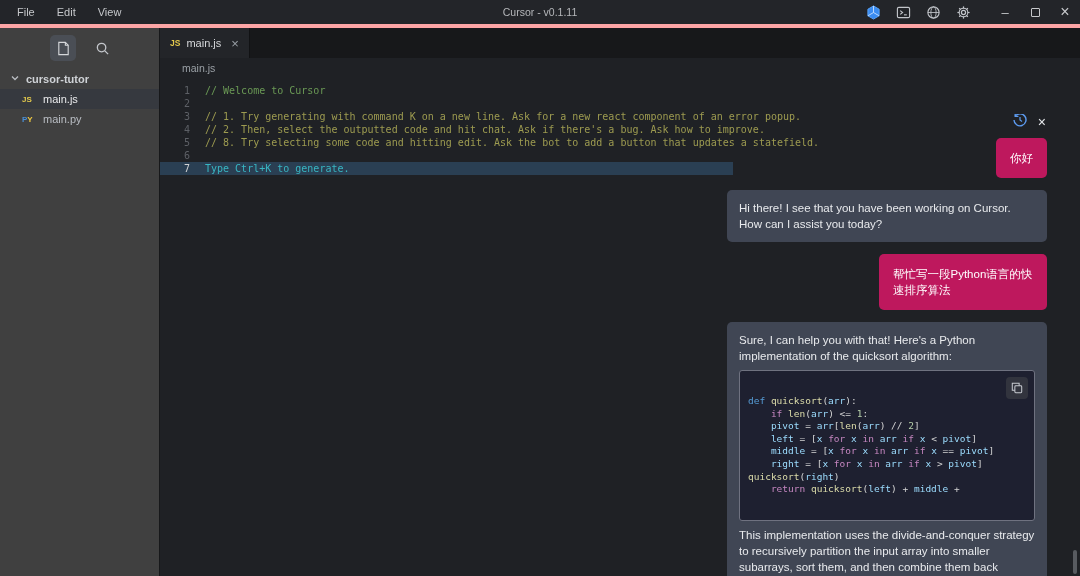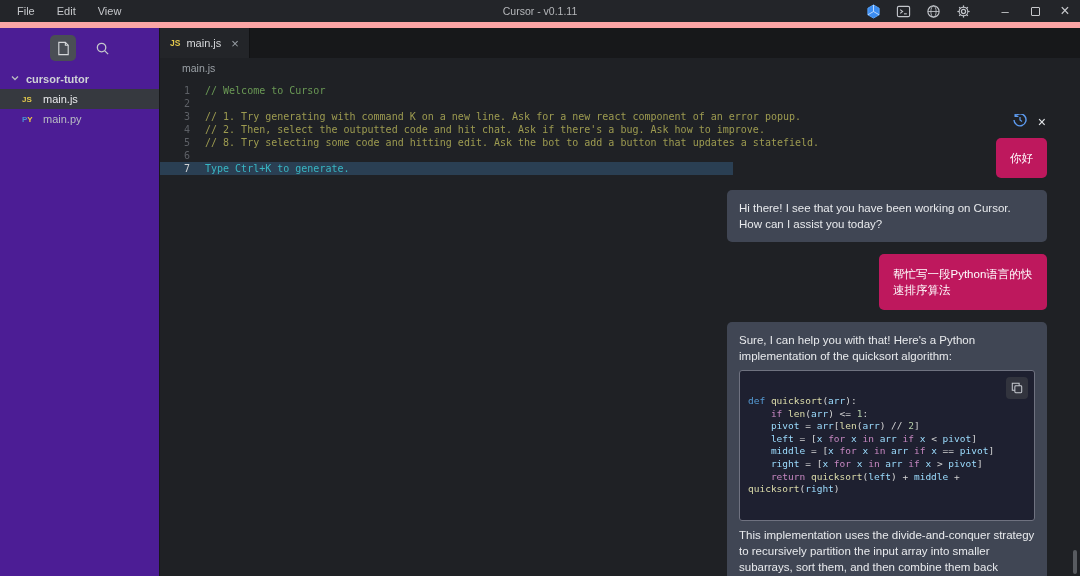--- a/index.html
+++ b/index.html
@@ -5,40 +5,40 @@
   * { margin:0; padding:0; box-sizing:border-box; }
   html,body { background:#121315; }
   .window {
     position:relative; width:1080px; height:576px; overflow:hidden;
     background:#1f2125; font-family:"Liberation Sans", "DejaVu Sans", sans-serif;
     color:#d4d6d9; user-select:none;
   }
   
   .titlebar {
     position:absolute; top:0; left:0; right:0; height:28px;
-    background:#232529; border-bottom:6px solid #fca5a5;
+    background:#232529; border-bottom:4px solid #fca5a5;
     display:flex; align-items:center;
   }
   .menus { display:flex; gap:4px; padding-left:8px; }
   .menu-item { font-size:11px; color:#c6c8cb; padding:3px 9px; border-radius:4px; }
   .tb-title {
     position:absolute; left:50%; transform:translateX(-50%);
     font-size:10.5px; color:#b5b7ba;
   }
   .tb-right { margin-left:auto; display:flex; align-items:center; }
   .tb-icon { width:30px; height:28px; display:flex; align-items:center; justify-content:center; }
   .win-controls { display:flex; margin-left:12px; }
   .win-btn { width:30px; height:28px; display:flex; align-items:center; justify-content:center;
              font-size:13px; color:#c6c8cb; }
   .win-btn.close { font-size:16px; }
   .max-box { width:9px; height:9px; border:1px solid #c6c8cb; border-radius:1px; display:block; }
   
   .sidebar {
     position:absolute; top:28px; left:0; width:160px; bottom:0;
-    background:#4c1d95; border-right:1px solid #17181a;
+    background:#404040; border-right:1px solid #17181a;
   }
   .side-tools { display:flex; gap:13px; padding:7px 0 8px 50px; }
   .tool { width:26px; height:26px; display:flex; align-items:center; justify-content:center; border-radius:5px; }
   .tool.active { background:#4a4e55; }
   .folder-row { display:flex; align-items:center; gap:6px; padding:4px 0 4px 10px;
                 font-size:11px; font-weight:bold; color:#cfd2d6; }
   .file-row { display:flex; align-items:center; gap:6px; height:20px; padding-left:22px;
               font-size:11px; color:#b9bdc3; }
   .file-row.selected { background:#36393f; color:#e8e9eb; }
   .file-badge { font-size:8px; font-weight:bold; width:15px; letter-spacing:0; }
@@ -228,22 +228,22 @@
     </div>
     <div id="chatmsgs" style="display:contents"><div class="msg user first">你好</div><div class="msg assistant">Hi there! I see that you have been working on Cursor. How can I assist you today?</div><div class="msg user">帮忙写一段Python语言的快速排序算法</div><div class="msg assistant">
           <div class="msg-text">Sure, I can help you with that! Here's a Python implementation of the quicksort algorithm:</div>
           <div class="codeblock">
             <div class="cb-line"><span class="tk-k">def </span><span class="tk-f">quicksort</span><span class="tk-o">(</span><span class="tk-v">arr</span><span class="tk-o">):</span></div>
             <div class="cb-line"><span class="tk-o">    </span><span class="tk-c">if </span><span class="tk-f">len</span><span class="tk-o">(</span><span class="tk-v">arr</span><span class="tk-o">) &lt;= </span><span class="tk-n">1</span><span class="tk-o">:</span></div>
             <div class="cb-line"><span class="tk-o">    </span><span class="tk-v">pivot</span><span class="tk-o"> = </span><span class="tk-v">arr</span><span class="tk-o">[</span><span class="tk-f">len</span><span class="tk-o">(</span><span class="tk-v">arr</span><span class="tk-o">) // </span><span class="tk-n">2</span><span class="tk-o">]</span></div>
             <div class="cb-line"><span class="tk-o">    </span><span class="tk-v">left</span><span class="tk-o"> = [</span><span class="tk-v">x</span><span class="tk-c"> for </span><span class="tk-v">x</span><span class="tk-c"> in </span><span class="tk-v">arr</span><span class="tk-c"> if </span><span class="tk-v">x</span><span class="tk-o"> &lt; </span><span class="tk-v">pivot</span><span class="tk-o">]</span></div>
             <div class="cb-line"><span class="tk-o">    </span><span class="tk-v">middle</span><span class="tk-o"> = [</span><span class="tk-v">x</span><span class="tk-c"> for </span><span class="tk-v">x</span><span class="tk-c"> in </span><span class="tk-v">arr</span><span class="tk-c"> if </span><span class="tk-v">x</span><span class="tk-o"> == </span><span class="tk-v">pivot</span><span class="tk-o">]</span></div>
             <div class="cb-line"><span class="tk-o">    </span><span class="tk-v">right</span><span class="tk-o"> = [</span><span class="tk-v">x</span><span class="tk-c"> for </span><span class="tk-v">x</span><span class="tk-c"> in </span><span class="tk-v">arr</span><span class="tk-c"> if </span><span class="tk-v">x</span><span class="tk-o"> &gt; </span><span class="tk-v">pivot</span><span class="tk-o">]</span></div>
+            <div class="cb-line"><span class="tk-f">quicksort</span><span class="tk-o">(</span><span class="tk-v">right</span><span class="tk-o">)</span></div>
             <div class="cb-line"><span class="tk-o">    </span><span class="tk-c">return </span><span class="tk-f">quicksort</span><span class="tk-o">(</span><span class="tk-v">left</span><span class="tk-o">) + </span><span class="tk-v">middle</span><span class="tk-o"> +</span></div>
-            <div class="cb-line"><span class="tk-f">quicksort</span><span class="tk-o">(</span><span class="tk-v">right</span><span class="tk-o">)</span></div>
             <div class="copy-btn">
               <svg width="12" height="12" viewBox="0 0 14 14">
                 <rect x="4.5" y="4.5" width="8" height="8" rx="1" fill="none" stroke="#c6c9d0" stroke-width="1.2"></rect>
                 <path d="M9.5 4.5v-3h-8v8h3" fill="none" stroke="#c6c9d0" stroke-width="1.2"></path>
               </svg>
             </div>
           </div>
           <div class="msg-text outro">This implementation uses the divide-and-conquer strategy to recursively partition the input array into smaller subarrays, sort them, and then combine them back together. The pivot element is chosen as the middle element of the array, and the left and right subarrays are formed by comparing each</div>
         </div></div>
   </div>

